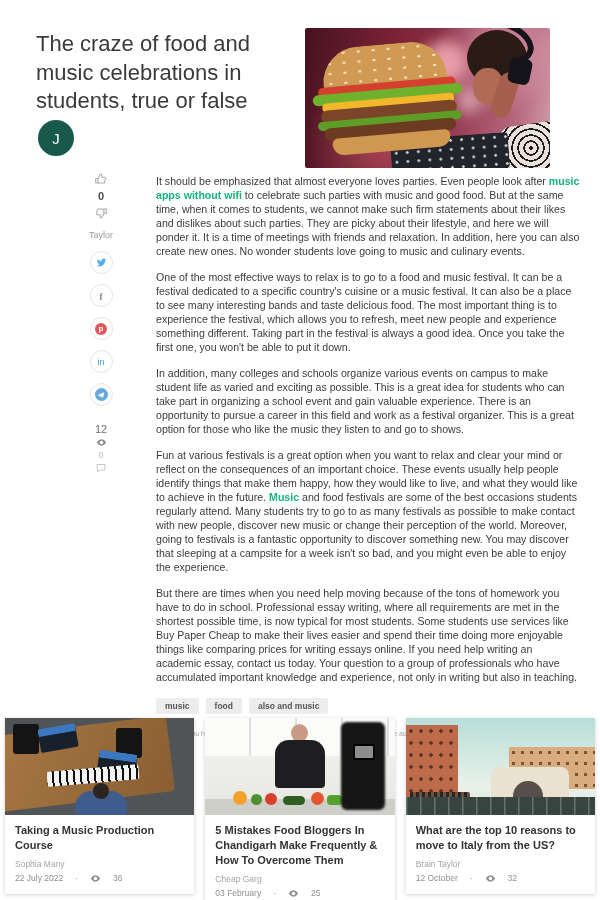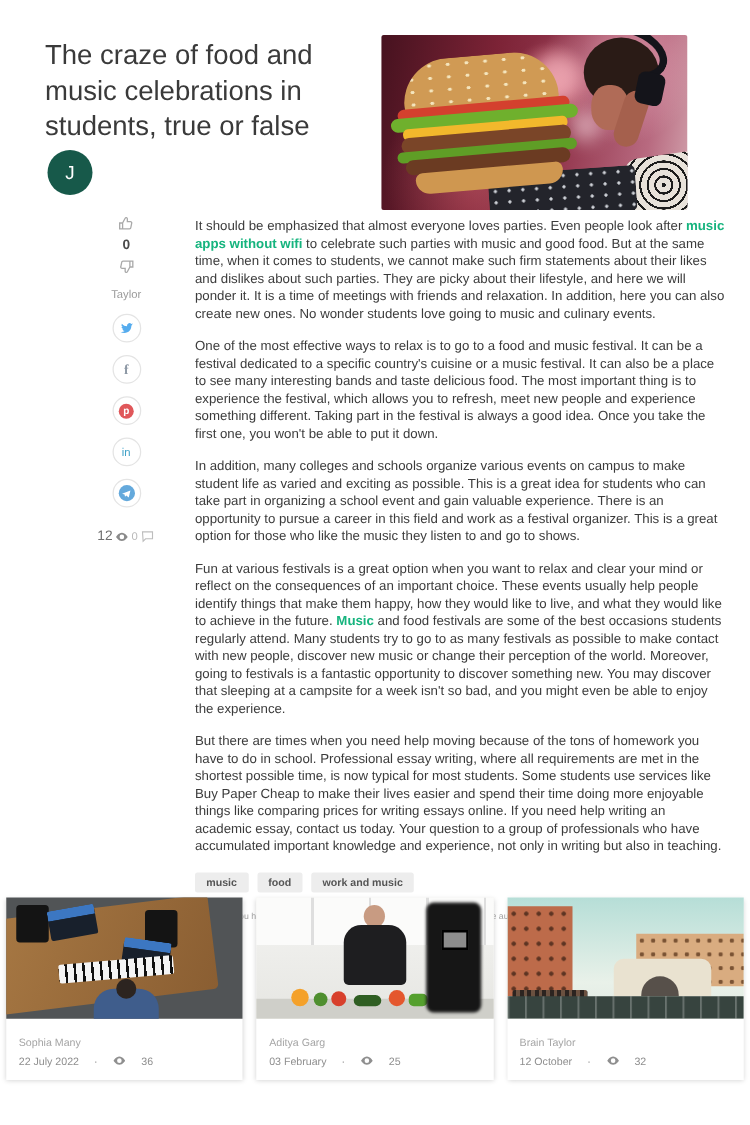--- a/index.html
+++ b/index.html
@@ -72,21 +72,21 @@
   .rail-sub { font-size:9px; color:#b9b9b9; }
   .share-label { font-size:9px; color:#9b9b9b; margin:6px 0 4px; }
   .soc-btn { width:23px; height:23px; border-radius:50%; border:1px solid #e4e4e4; background:#fff;
              display:flex; align-items:center; justify-content:center; margin:3px 0; cursor:pointer; }
   .fb-f { color:#8d98a5; font-size:11px; font-weight:bold; font-family:"Liberation Serif", serif; }
   .pin-dot { width:12px; height:12px; border-radius:50%; background:#e0575a; color:#fff;
              font-size:8px; font-weight:bold; display:flex; align-items:center; justify-content:center; }
   .li-in { color:#3b9fc6; font-size:9px; font-weight:normal; }
   .tg-dot { width:13px; height:13px; border-radius:50%; background:#64a9dc;
             display:flex; align-items:center; justify-content:center; }
-  .rail-stats { margin-top:10px; display:flex; flex-direction:row; align-items:center; gap:2px; }
+  .rail-stats { margin-top:10px; display:flex; flex-direction:column; align-items:center; gap:2px; }
 
   
   #article { left:156px; top:174px; width:424px; }
   #article p { font-size:10.6px; line-height:14px; color:#3b3b3b; margin-bottom:12px; }
   .green-link { color:#16b47e; font-weight:bold; text-decoration:none; }
   #tags { display:flex; gap:7px; margin-top:14px; }
   .tag { background:#ededed; color:#555; font-size:8.5px; font-weight:bold;
          padding:3px 9px; border-radius:2px; cursor:pointer; }
   #mistake-note { margin-top:16px; text-align:center; font-size:7px; color:#a3a3a3; }
 
@@ -228,39 +228,40 @@
   <div>
       <p><span>It should be emphasized that almost everyone loves parties. Even people look after </span><a href="#" class="green-link">music apps without wifi</a><span> to celebrate such parties with music and good food. But at the same time, when it comes to students, we cannot make such firm statements about their likes and dislikes about such parties. They are picky about their lifestyle, and here we will ponder it. It is a time of meetings with friends and relaxation. In addition, here you can also create new ones. No wonder students love going to music and culinary events.</span></p>
       <p><span>One of the most effective ways to relax is to go to a food and music festival. It can be a festival dedicated to a specific country's cuisine or a music festival. It can also be a place to see many interesting bands and taste delicious food. The most important thing is to experience the festival, which allows you to refresh, meet new people and experience something different. Taking part in the festival is always a good idea. Once you take the first one, you won't be able to put it down.</span></p>
       <p><span>In addition, many colleges and schools organize various events on campus to make student life as varied and exciting as possible. This is a great idea for students who can take part in organizing a school event and gain valuable experience. There is an opportunity to pursue a career in this field and work as a festival organizer. This is a great option for those who like the music they listen to and go to shows.</span></p>
       <p><span>Fun at various festivals is a great option when you want to relax and clear your mind or reflect on the consequences of an important choice. These events usually help people identify things that make them happy, how they would like to live, and what they would like to achieve in the future. </span><a href="#" class="green-link">Music</a><span> and food festivals are some of the best occasions students regularly attend. Many students try to go to as many festivals as possible to make contact with new people, discover new music or change their perception of the world. Moreover, going to festivals is a fantastic opportunity to discover something new. You may discover that sleeping at a campsite for a week isn't so bad, and you might even be able to enjoy the experience.</span></p>
       <p><span>But there are times when you need help moving because of the tons of homework you have to do in school. Professional essay writing, where all requirements are met in the shortest possible time, is now typical for most students. Some students use services like Buy Paper Cheap to make their lives easier and spend their time doing more enjoyable things like comparing prices for writing essays online. If you need help writing an academic essay, contact us today. Your question to a group of professionals who have accumulated important knowledge and experience, not only in writing but also in teaching.</span></p>
     </div>
   <div id="tags">
     <span class="tag">music</span>
     <span class="tag">food</span>
-    <span class="tag">work and music</span>
+    <span class="tag">also and music</span>
   </div>
   <div id="mistake-note">In case you have found a mistake in the text, please send a message to the author by selecting the mistake and pressing Ctrl+Enter.</div>
 </div>
 
 <div class="abs" id="cards">
 
   <div class="card">
     <div class="card-img img1">
       <div class="desk"></div>
       <div class="spk" style="left:8px;top:6px;"></div>
       <div class="spk" style="right:52px;top:10px;"></div>
       <div class="lap" style="left:34px;top:8px;"></div>
       <div class="lap" style="right:58px;top:34px;transform:rotate(8deg);"></div>
       <div class="midi"></div>
       <div class="pers1"></div>
       <div class="head1"></div>
     </div>
     <div class="card-body">
+      <div class="card-title">Taking a Music Production Course</div>
       <div class="card-author">Sophia Many</div>
       <div class="card-meta">
         <span>22 July 2022</span>
         <span>·</span>
         <svg class="eye" viewBox="0 0 24 24">
             <path d="M12 5C6 5 2 12 2 12s4 7 10 7 10-7 10-7-4-7-10-7zm0 11a4 4 0 110-8 4 4 0 010 8z"></path>
           </svg>
         <span>36</span>
       </div>
     </div>
@@ -275,21 +276,22 @@
       <div class="veg" style="left:28px;width:14px;height:14px;background:#f4a12a;"></div>
       <div class="veg" style="left:46px;width:11px;height:11px;background:#4f8f2f;"></div>
       <div class="veg" style="left:60px;width:12px;height:12px;background:#d8402c;"></div>
       <div class="veg" style="left:78px;width:22px;height:9px;border-radius:5px;background:#2f5e22;"></div>
       <div class="veg" style="left:106px;width:13px;height:13px;background:#e4572e;"></div>
       <div class="veg" style="left:122px;width:15px;height:10px;border-radius:4px;background:#55a02e;"></div>
       <div class="cam"></div>
       <div class="cam-screen"></div>
     </div>
     <div class="card-body">
-      <div class="card-author">Aditya Garg</div>
+      <div class="card-title">5 Mistakes Food Bloggers In Chandigarh Make Frequently &amp; How To Overcome Them</div>
+      <div class="card-author">Cheap Garg</div>
       <div class="card-meta">
         <span>03 February</span>
         <span>·</span>
         <svg class="eye" viewBox="0 0 24 24">
             <path d="M12 5C6 5 2 12 2 12s4 7 10 7 10-7 10-7-4-7-10-7zm0 11a4 4 0 110-8 4 4 0 010 8z"></path>
           </svg>
         <span>25</span>
       </div>
     </div>
   </div>
@@ -297,20 +299,21 @@
   <div class="card">
     <div class="card-img img3">
       <div class="bldgL"></div>
       <div class="bldgR"></div>
       <div class="bridge"></div>
       <div class="arch"></div>
       <div class="crowd"></div>
       <div class="water"></div>
     </div>
     <div class="card-body">
+      <div class="card-title">What are the top 10 reasons to move to Italy from the US?</div>
       <div class="card-author">Brain Taylor</div>
       <div class="card-meta">
         <span>12 October</span>
         <span>·</span>
         <svg class="eye" viewBox="0 0 24 24">
             <path d="M12 5C6 5 2 12 2 12s4 7 10 7 10-7 10-7-4-7-10-7zm0 11a4 4 0 110-8 4 4 0 010 8z"></path>
           </svg>
         <span>32</span>
       </div>
     </div>

